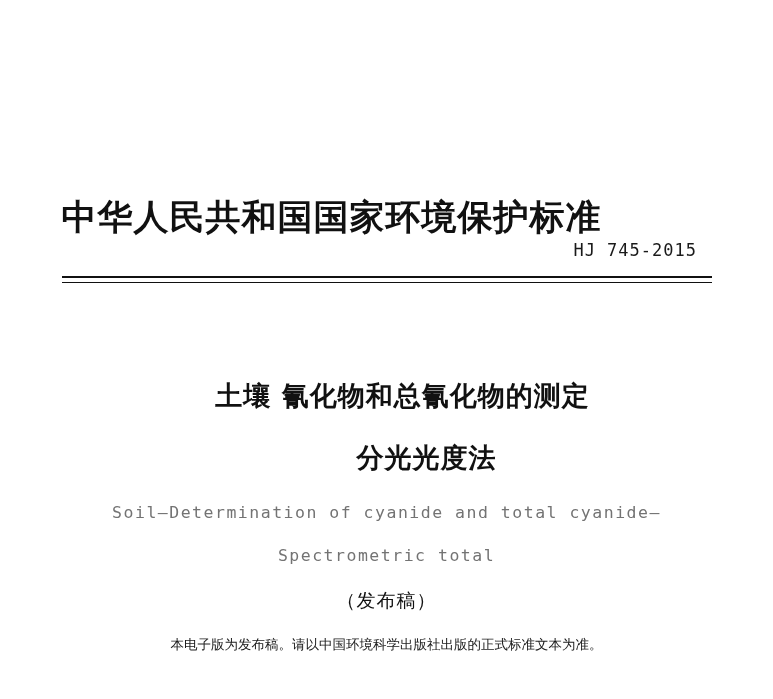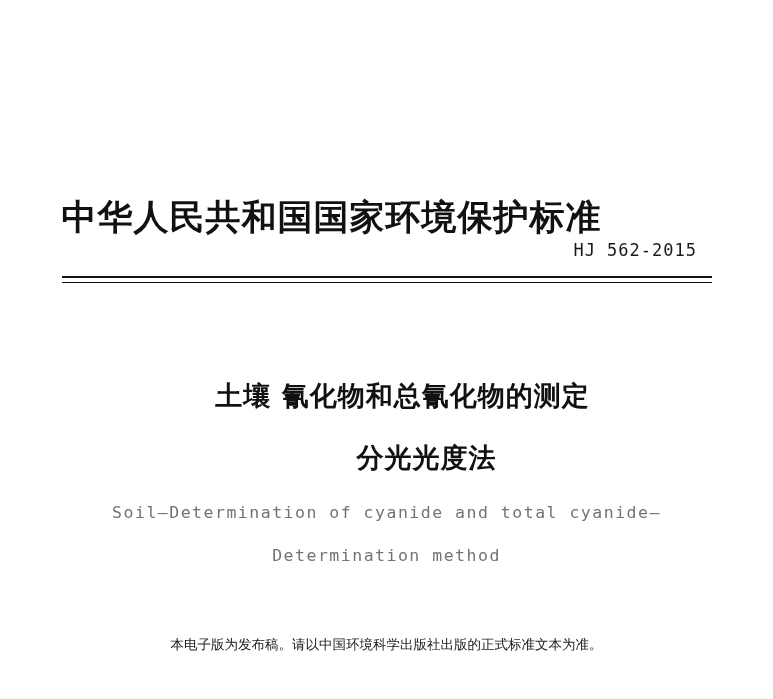--- a/index.html
+++ b/index.html
@@ -140,27 +140,28 @@
   }
 </style>
 </head>
 <body>
 
 <div class="page">
 
 
   <div class="std-title">中华人民共和国国家环境保护标准</div>
 
-  <div class="std-number">HJ 562-2015</div>
+  <div class="std-number">HJ 745-2015</div>
 
   <div class="rule-thick"></div>
   <div class="rule-thin"></div>
 
   <div class="doc-title-cn line1">土壤  氰化物和总氰化物的测定</div>
   <div class="doc-title-cn line2">分光光度法</div>
 
   <div class="doc-title-en line1">Soil—Determination of cyanide and total cyanide—</div>
-  <div class="doc-title-en line2">Determination method</div>
+  <div class="doc-title-en line2">Spectrometric total</div>
 
+  <div class="release-tag">（发布稿）</div>
 
   <div class="footer-note">本电子版为发布稿。请以中国环境科学出版社出版的正式标准文本为准。</div>
 
 </div>
 
 </body></html>

